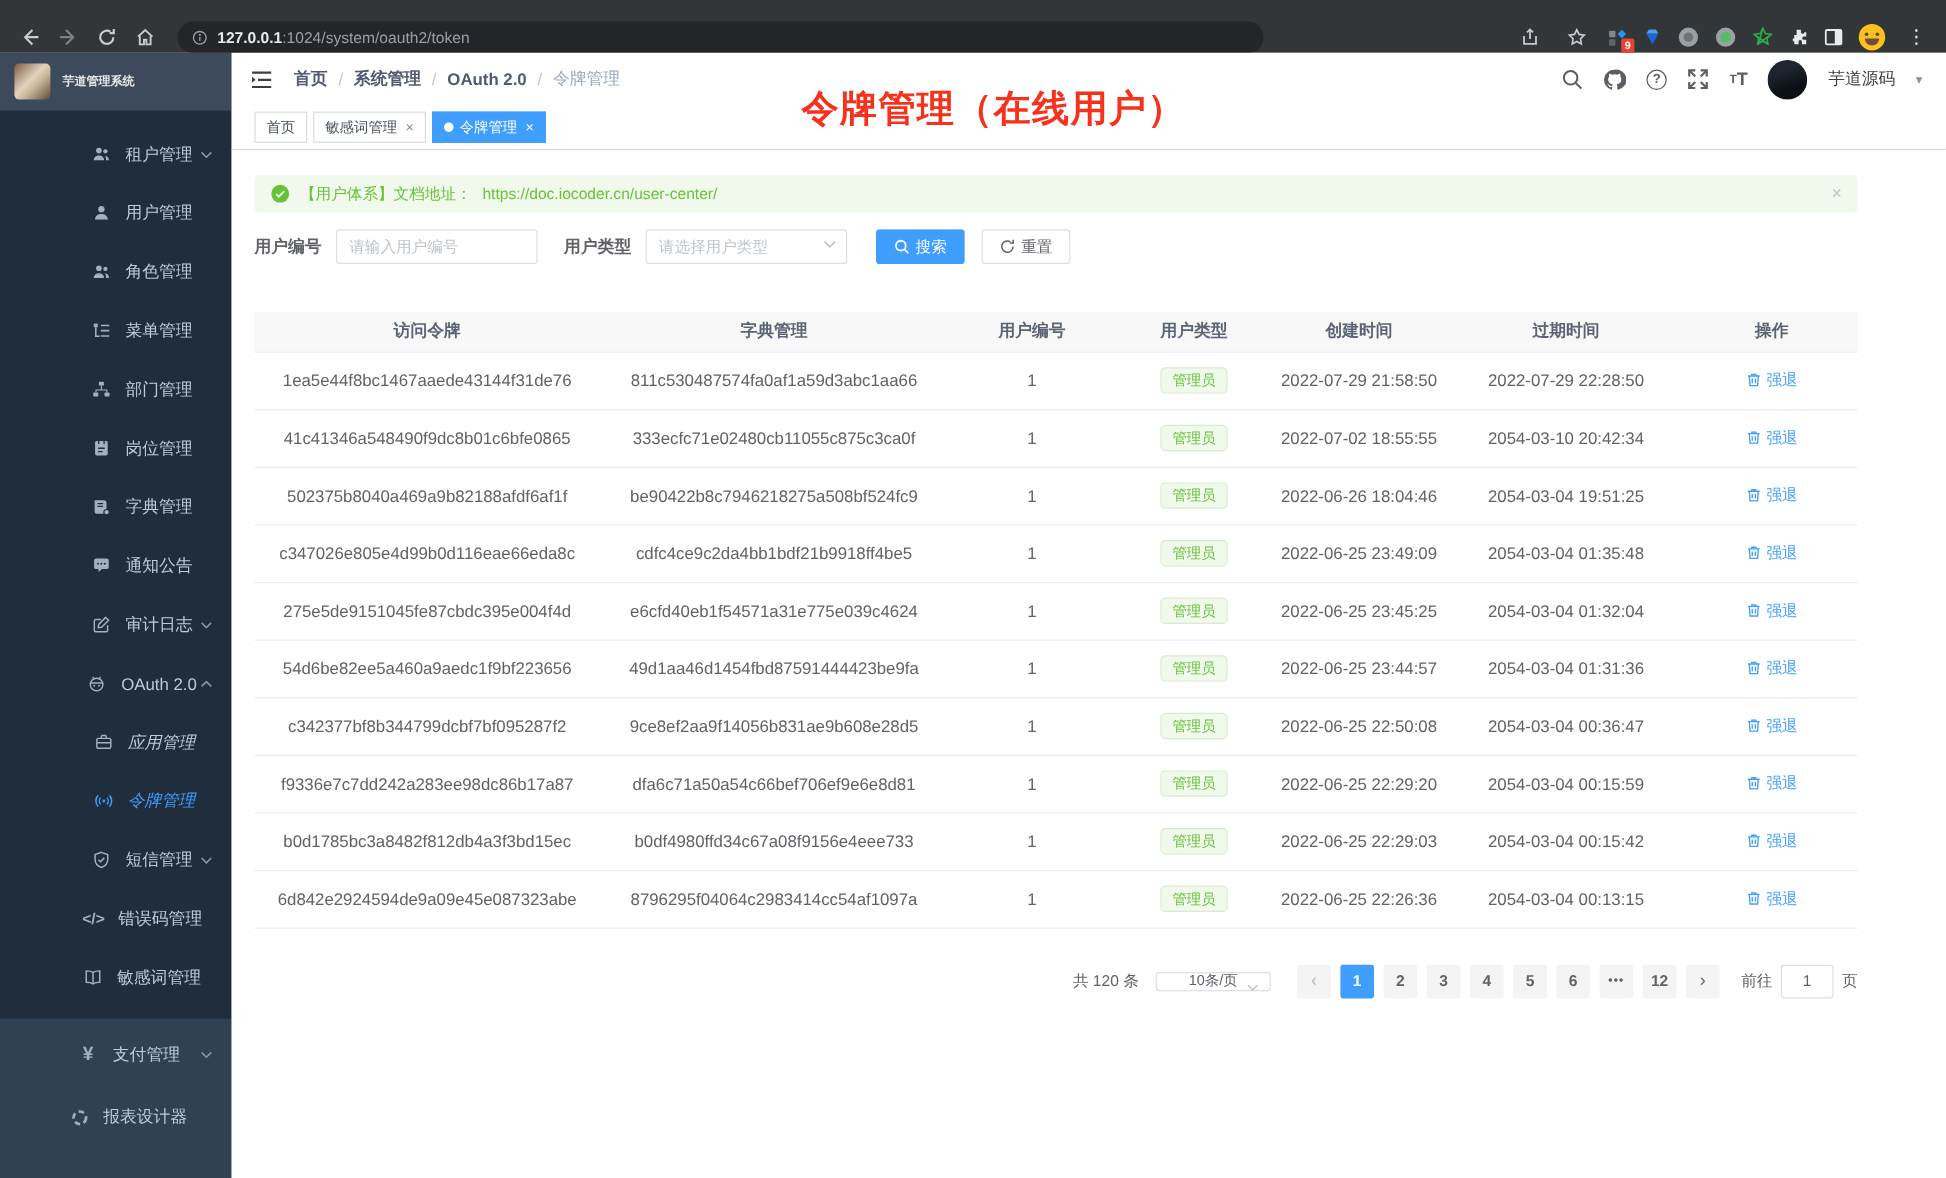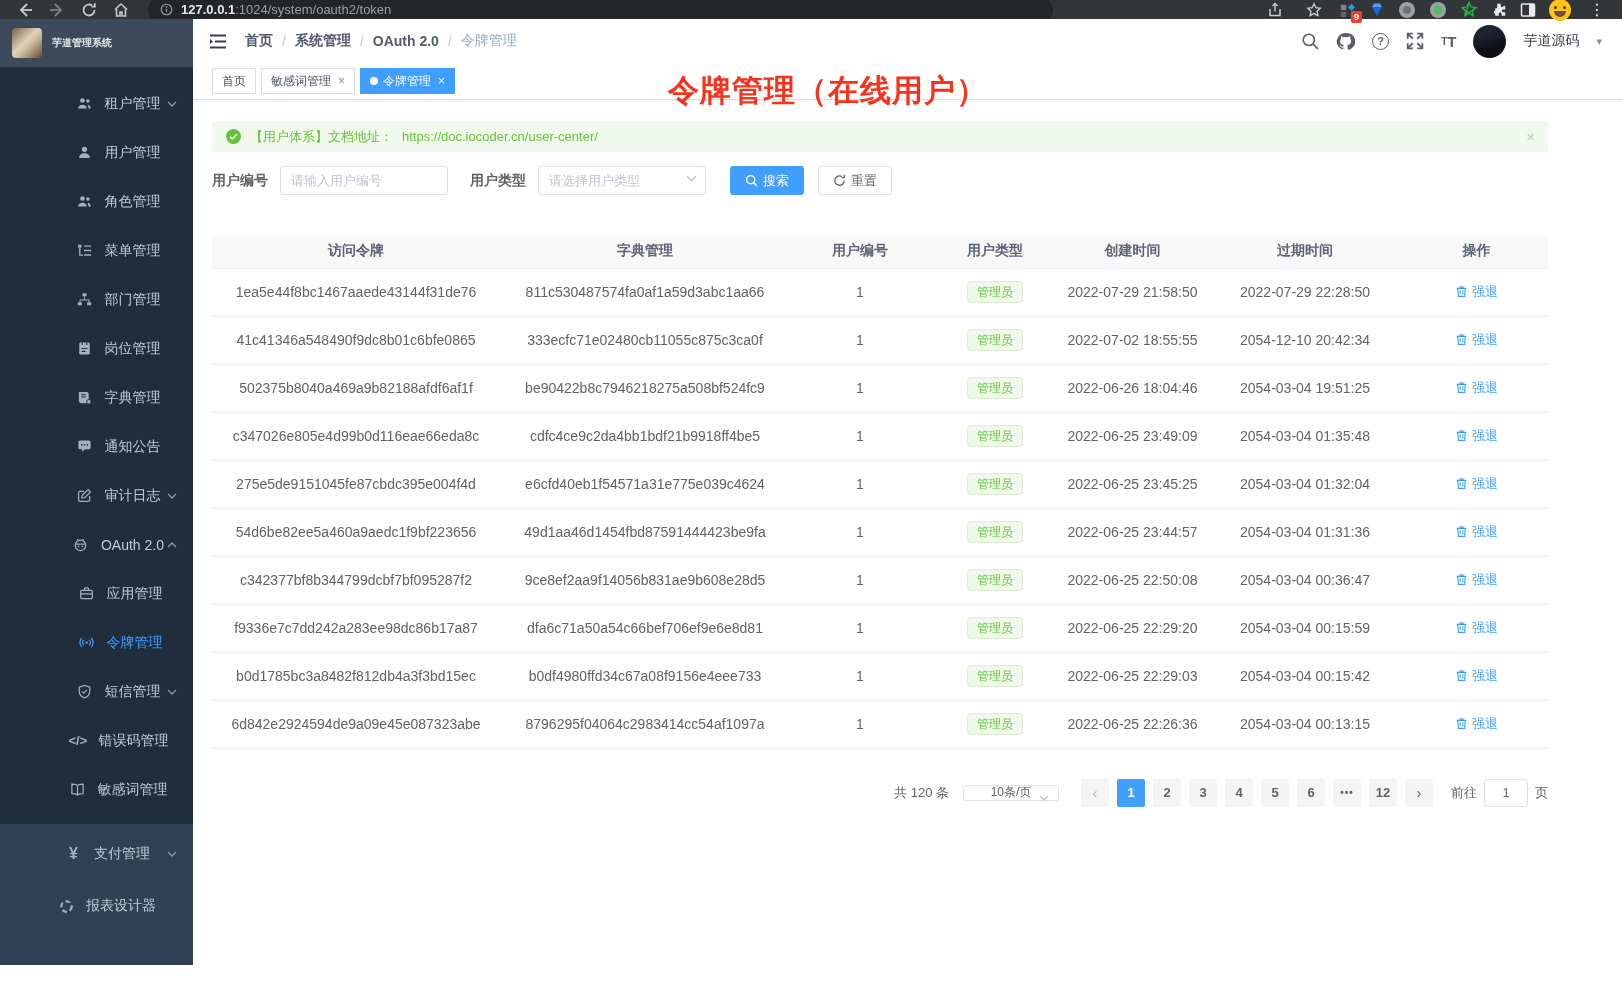--- a/index.html
+++ b/index.html
@@ -2,21 +2,21 @@
 <html><head>
 <meta charset="utf-8">
 <style>
   * { box-sizing: border-box; margin: 0; padding: 0; }
   html,body { width:1622px; height:982px; overflow:hidden; }
   body { font-family:"Liberation Sans","DejaVu Sans",sans-serif; background:#fff; position:relative; }
   svg { display:block; }
   .i { width:16px; height:16px; flex-shrink:0; }
 
   
-  .browser-bar { height:19px; background:#323639; display:flex; align-items:center; padding:0 12px; gap:6px; }
+  .browser-bar { height:44px; background:#323639; display:flex; align-items:flex-end; padding:0 12px; gap:6px; }
   .nav-btn { width:26px; height:26px; display:flex; align-items:center; justify-content:center; color:#c8cace; border-radius:50%; cursor:pointer; }
   .nav-btn.dim { color:#7e8084; }
   .url-bar { width:905px; height:26px; margin-left:8px; background:#232528; border-radius:14px; display:flex; align-items:center; padding:0 12px; gap:8px; color:#bdc1c6; }
   .url-text { font-size:13px; color:#9aa0a6; white-space:nowrap; }
   .url-text b { color:#e8eaed; font-weight:bold; }
   .chrome-right { display:flex; align-items:center; gap:13px; margin-left:auto; }
   .ext-badge-wrap { position:relative; }
   .badge-9 { position:absolute; right:-6px; bottom:-5px; background:#e94235; color:#fff; font-size:9px; padding:1px 3px; border-radius:2px; font-weight:bold; }
   .smiley { width:22px; height:22px; border-radius:50%; background:#fcc21b; position:relative; }
   .smiley::before, .smiley::after { content:""; position:absolute; top:7px; width:3px; height:3px; border-radius:50%; background:#5d4037; }
@@ -29,21 +29,21 @@
   
   .sidebar { width:193px; flex-shrink:0; background:#304156; color:#bfcbd9; display:flex; flex-direction:column; }
   .logo-band { height:48px; background:#3c4a5c; display:flex; align-items:center; gap:10px; padding:0 12px; }
   .logo-img { width:30px; height:30px; border-radius:4px; background:linear-gradient(135deg,#7a5c43 0%,#e4d3bd 45%,#cdb89a 60%,#5f4a36 100%); }
   .app-title { color:#e5e5e5; font-size:10px; font-weight:bold; white-space:nowrap; }
   .menu { flex:1; display:flex; flex-direction:column; overflow:hidden; }
   .menu-sub { background:#1f2d3d; padding:12px 0 10px; }
   .menu-root { flex:1; background:#304156; padding-top:4px; }
   .m-item { height:49px; display:flex; align-items:center; gap:13px; padding-left:44px; font-size:14px; cursor:pointer; position:relative; white-space:nowrap;justify-content:center; }
   .m-item .i { width:15px; height:15px; color:#a3b1bf; }
-  .m-item.child { padding-left:48px; }
+  .m-item.child { padding-left:48px;font-style:italic; }
   .m-item.active { color:#409eff; }
   .m-item.active .i { color:#409eff; }
   .m-item .arrow { position:absolute; right:16px; color:#8a97a6; }
   .menu-root .m-item { height:52px; padding-left:22px; gap:12px; }
   .glyph-icon { font-size:13px; font-weight:bold; color:#a3b1bf; width:17px; text-align:center; flex-shrink:0; }
 
   
   .main { flex:1; display:flex; flex-direction:column; background:#fff; min-width:0; }
   .hdr { height:44px; display:flex; align-items:center; padding:0 20px 0 16px; }
   .hamburger { cursor:pointer; color:#3a3f45; margin-right:18px; }
@@ -497,21 +497,21 @@
                   </svg>
                   <span>强退</span>
                 </span></td>
           </tr>
           <tr>
             <td>41c41346a548490f9dc8b01c6bfe0865</td>
               <td>333ecfc71e02480cb11055c875c3ca0f</td>
               <td>1</td>
             <td><span class="badge">管理员</span></td>
             <td>2022-07-02 18:55:55</td>
-              <td>2054-12-10 20:42:34</td>
+              <td>2054-03-10 20:42:34</td>
             <td><span class="act-link">
                   <svg class="i" viewBox="0 0 14 14" fill="none" stroke="currentColor" stroke-width="1.2">
                     <path d="M1.8 3.6h10.4M5.2 3.6V2.2h3.6v1.4M3 3.6l.6 8.6h6.8l.6-8.6M5.6 6v4M8.4 6v4"></path>
                   </svg>
                   <span>强退</span>
                 </span></td>
           </tr>
           <tr>
             <td>502375b8040a469a9b82188afdf6af1f</td>
               <td>be90422b8c7946218275a508bf524fc9</td>

